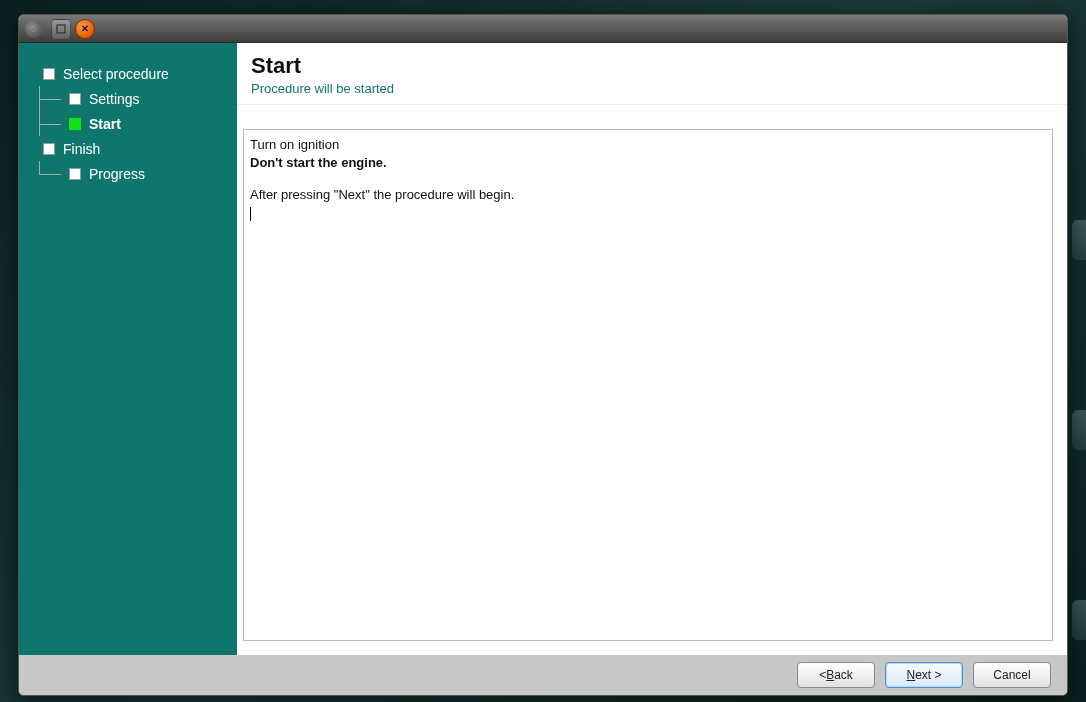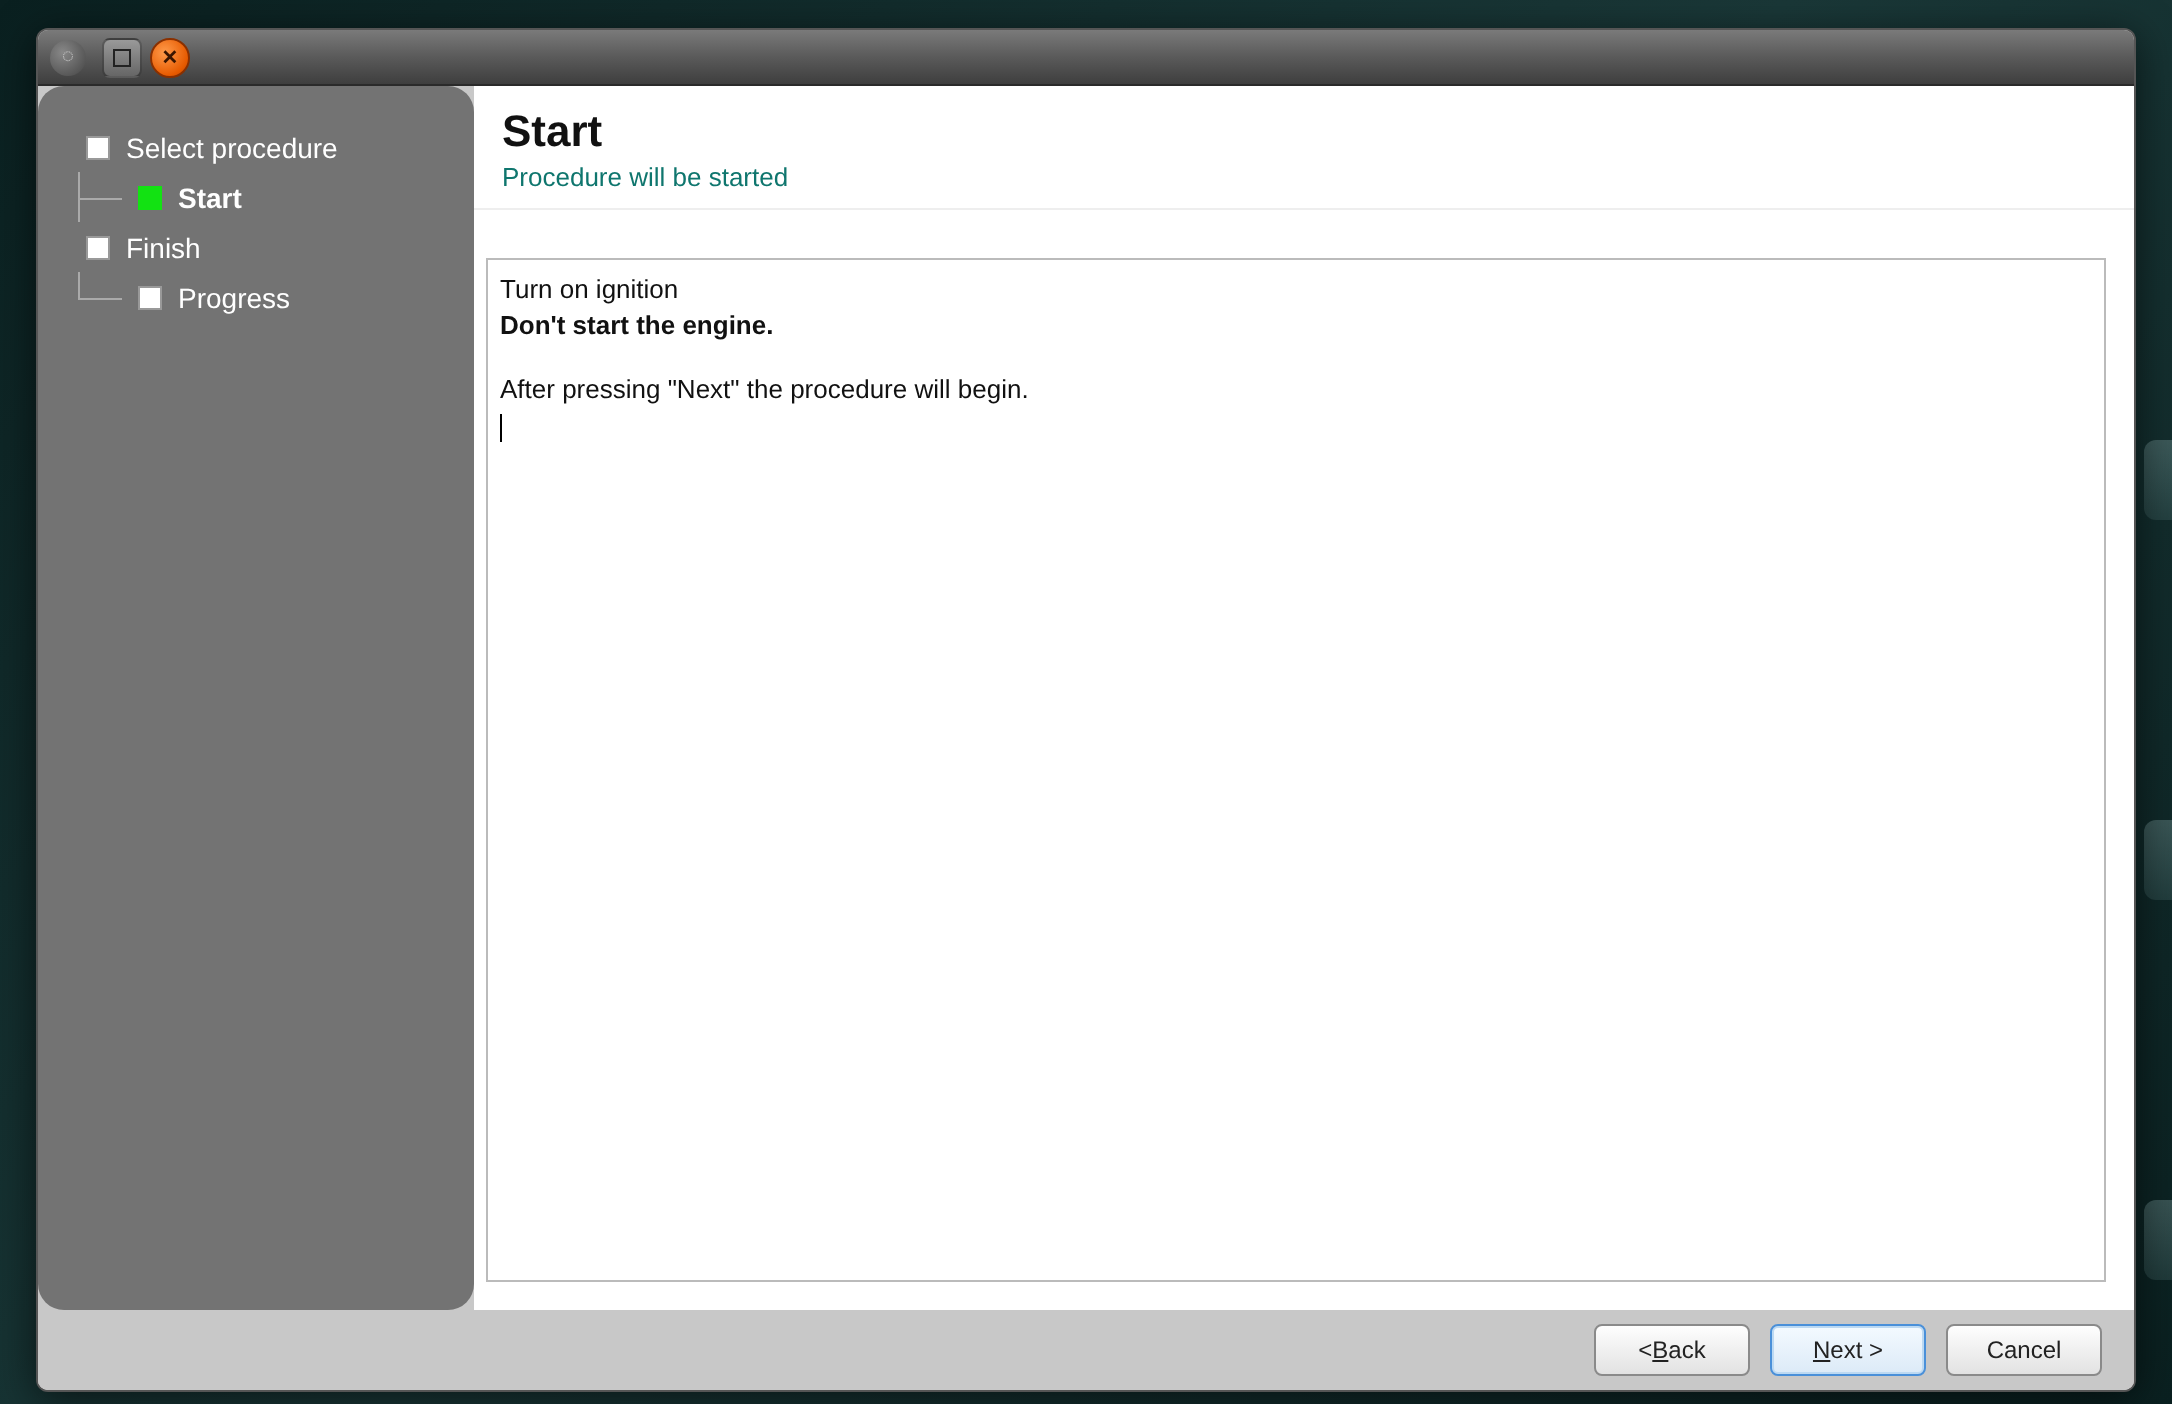--- a/index.html
+++ b/index.html
@@ -96,25 +96,24 @@
       background: #c8c8c8;
     }
     .content-area {
       flex: 1;
       display: flex;
       background: #c8c8c8;
     }
     
     .sidebar {
       width: 218px;
-      background: #737373;
+      background: #0f766e;
       color: #fff;
       padding: 18px 10px 10px 14px;
       font-size: 14px;
-      border-radius: 13px;
     }
     .tree {
       list-style: none;
       position: relative;
     }
     .tree-item {
       position: relative;
       display: flex;
       align-items: center;
       height: 25px;
@@ -290,20 +289,28 @@
       <div class="sidebar">
         <ul class="tree">
 
           <li class="tree-item">
             <span class="tree-indent root"></span>
             <span class="tree-box"></span>
             <span class="tree-label">Select procedure</span>
           </li>
 
 
+          <li class="tree-item">
+            <span class="tree-indent">
+                <span class="vline"></span>
+                <span class="hline"></span>
+              </span>
+            <span class="tree-box"></span>
+            <span class="tree-label">Settings</span>
+          </li>
 
 
           <li class="tree-item">
             <span class="tree-indent">
                 <span class="vline"></span>
                 <span class="hline"></span>
               </span>
             <span class="tree-box active"></span>
             <span class="tree-label bold">Start</span>
           </li>

